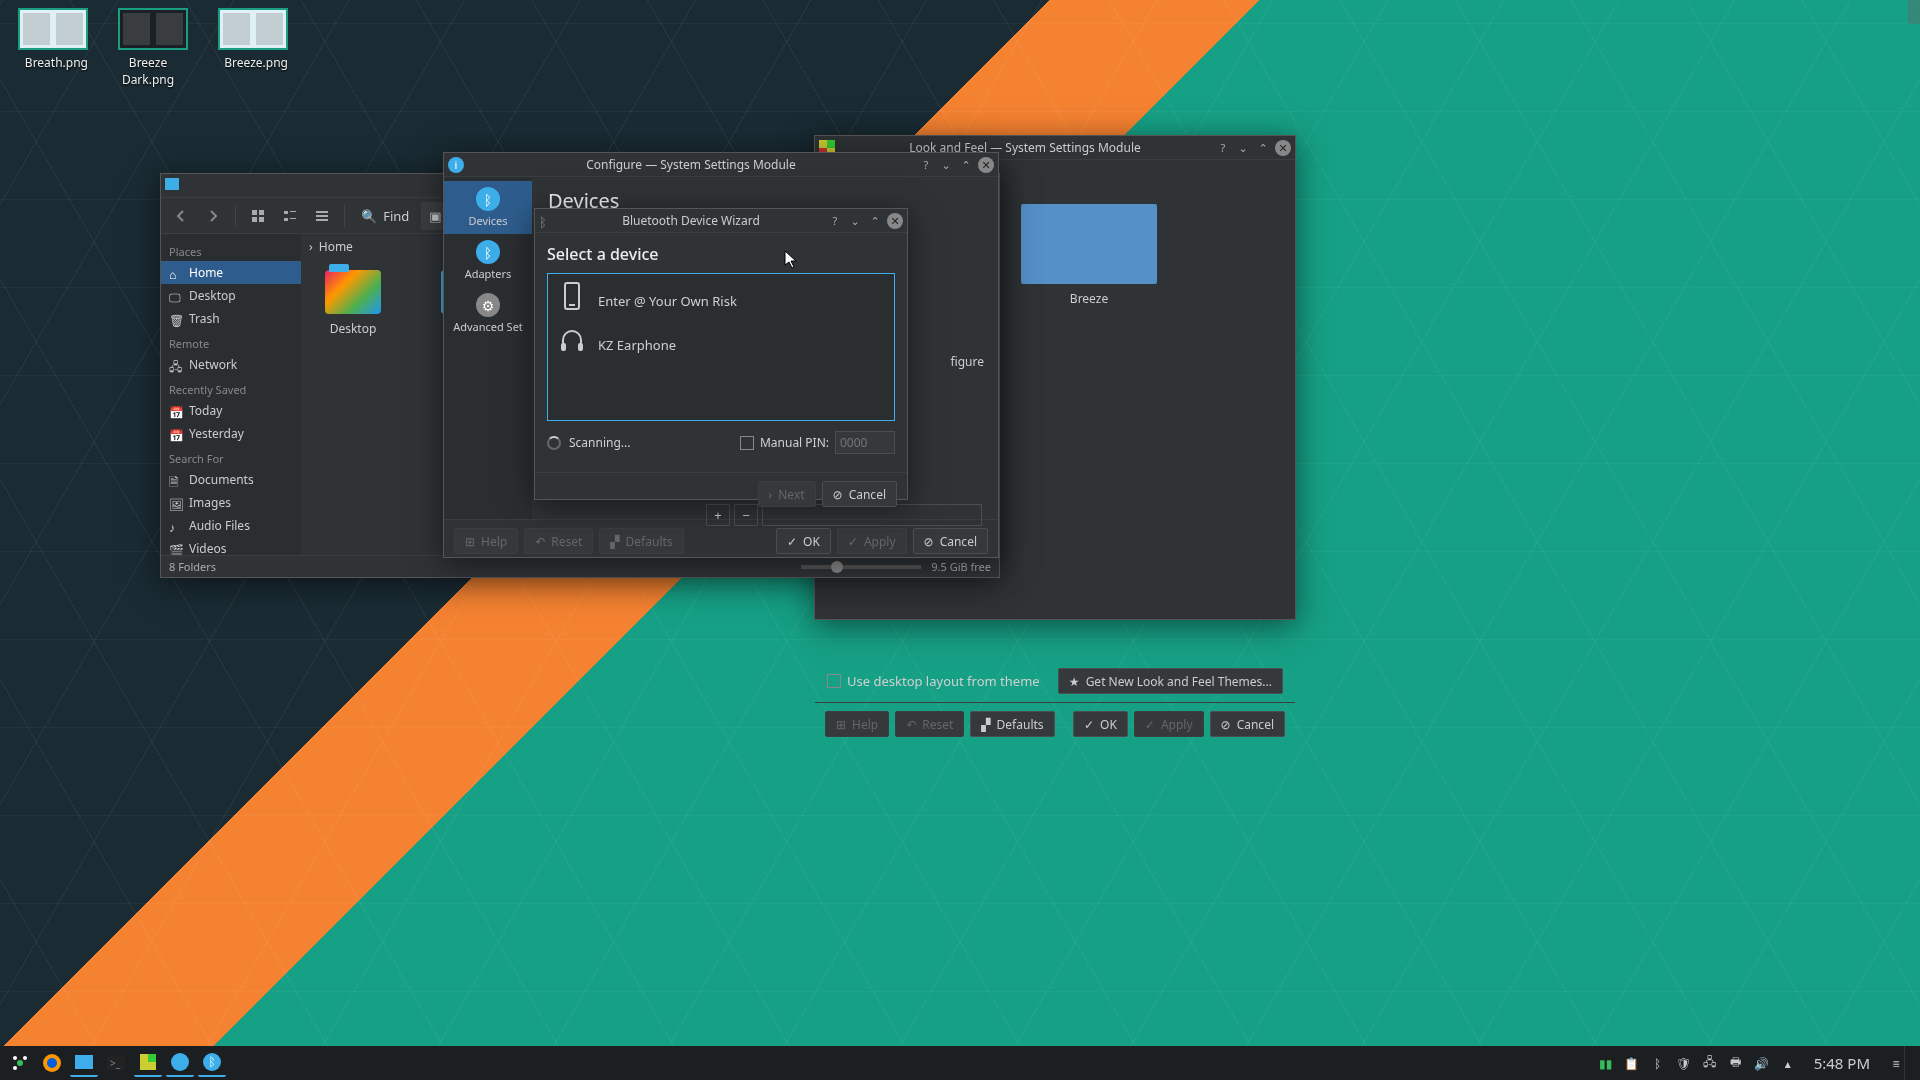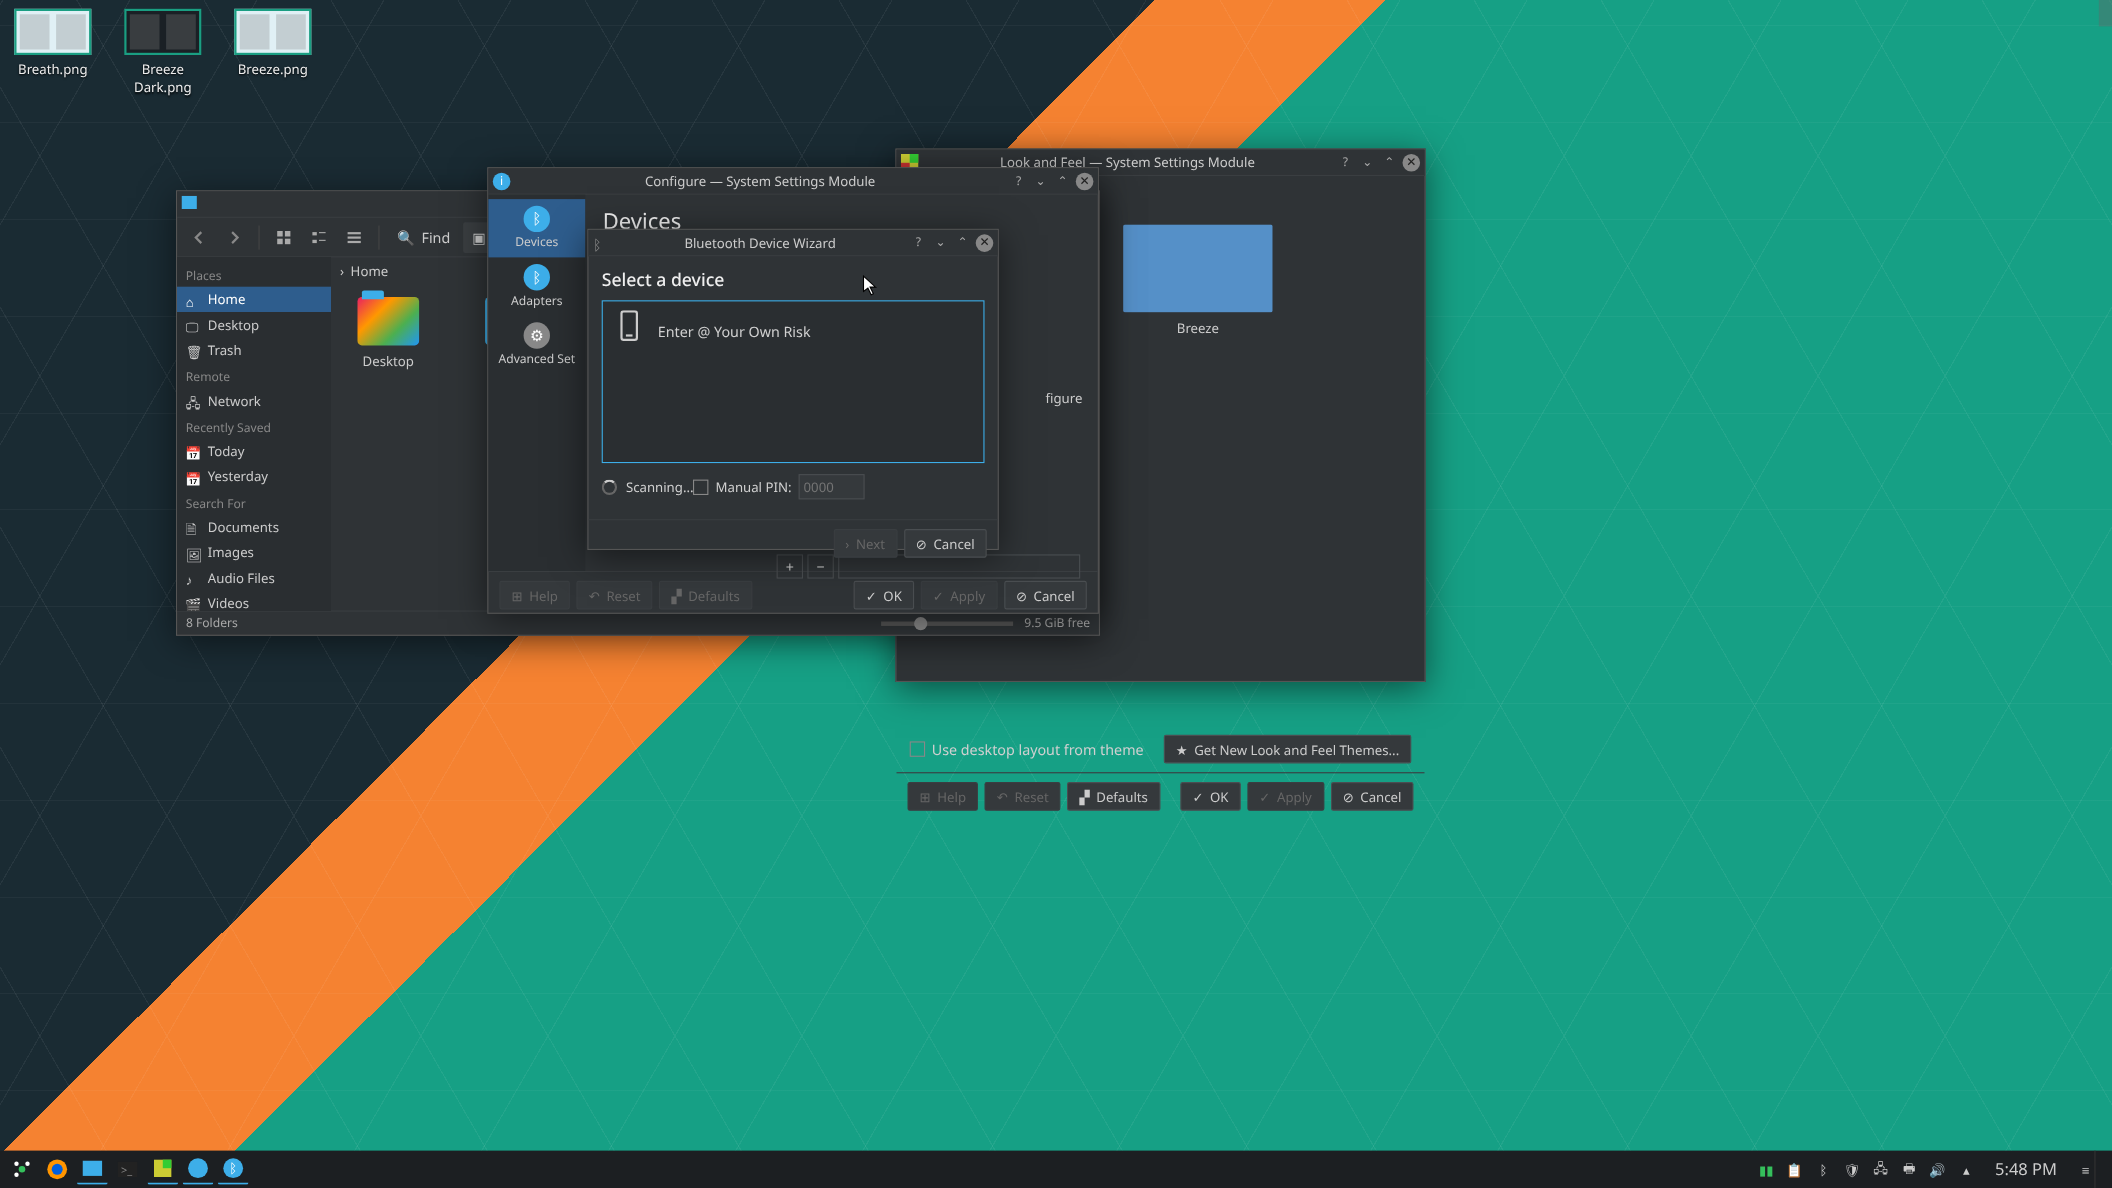--- a/index.html
+++ b/index.html
@@ -7,21 +7,21 @@
 .wallpaper { position: absolute; inset: 0;
   background: linear-gradient(135deg, #1a2b33 0%, #1a2b33 35%, #f58231 35%, #f58231 42%, #16a085 42%, #16a085 100%);
 }
 .wallpaper::after { content:""; position:absolute; inset:0;
   background-image: repeating-linear-gradient(60deg, rgba(255,255,255,0.06) 0 1px, transparent 1px 100px),
                     repeating-linear-gradient(-60deg, rgba(255,255,255,0.06) 0 1px, transparent 1px 100px),
                     repeating-linear-gradient(0deg, rgba(255,255,255,0.04) 0 1px, transparent 1px 88px);
 }
 
 .desktop-icons { position: absolute; top: 8px; left: 8px; display: flex; gap: 20px; }
-.desktop-icon { width: 80px; display: flex; flex-direction: column; align-items: center; gap: 4px; cursor: pointer; }
+.desktop-icon { width: 80px; display: flex; flex-direction: column; align-items: flex-end; gap: 4px; cursor: pointer; }
 .desktop-icon .thumb { width: 70px; height: 42px; border: 2px solid #1a9e82; background: #122; display:flex; }
 .desktop-icon .thumb.light { background: #e0f0f5; }
 .desktop-icon .thumb.dark { background: #1a2025; }
 .desktop-icon .thumb div { flex:1; margin:3px; background: rgba(128,128,128,0.3); }
 .desktop-icon span { color: #eee; font-size: 12px; text-align: center; text-shadow: 0 1px 2px #000; }
 
 .win { position: absolute; background: #2f3336; color: #d0d0d0; border: 1px solid #555; box-shadow: 0 6px 30px rgba(0,0,0,0.5); font-size: 13px; }
 .titlebar { height: 24px; display: flex; align-items: center; padding: 0 4px; background: #2f3336; border-bottom: 1px solid #3a3e41; }
 .titlebar .title { flex: 1; text-align: center; color: #ccc; font-size: 12px; }
 .titlebar .ti { width: 16px; height: 16px; margin-left: 4px; display:flex; align-items:center; justify-content:center; color:#aaa; cursor:pointer; font-size:11px; }
@@ -78,21 +78,21 @@
 .cfg .addrem { display:flex; gap:4px; margin-top: 112px;}
 .cfg .addrem .sq { width:24px; height:22px; border:1px solid #4a4e51; display:flex; align-items:center; justify-content:center; cursor:pointer; }
 .cfg .right-hint { position:absolute; right:14px; top:200px; color:#ccc; font-size:12px;}
 
 .btw { left: 534px; top: 208px; width: 374px; height: 292px; z-index: 50;}
 .btw .content { padding: 10px 12px; }
 .btw h2 { font-size:16px; font-weight:500; color:#eee; margin-bottom:8px;}
 .btw .devlist { border:1px solid #3daee9; height: 148px; background:#2a2e31; }
 .dev { display:flex; align-items:flex-end; gap:12px; padding:8px 10px; cursor:pointer;}
 .dev .dic { width:28px; height:28px; display:flex; align-items:center; justify-content:center; color:#ddd; }
-.btw .scanrow { display:flex; align-items:center; margin-top:10px; font-size:12px;}
+.btw .scanrow { display:flex; align-items:center; justify-content:space-between; margin-top:10px; font-size:12px;}
 .btw .scanrow .left { display:flex; align-items:center; gap:8px;}
 .spinner { width:14px; height:14px; border:2px solid #666; border-top-color:#ccc; border-radius:50%; animation:spin 1s linear infinite;}
 @keyframes spin { to { transform:rotate(360deg);} }
 .btw .pin { display:flex; align-items:center; gap:6px;}
 .btw .pin input { width:60px; background:#35393c; border:1px solid #4a4e51; color:#888; padding:2px 4px; font-size:12px;}
 .btw .btnrow { display:flex; justify-content:flex-end; gap:6px; padding:8px 10px; border-top:1px solid #3a3e41; margin-top:8px;}
 
 .cursor { position:absolute; left:784px; top:250px; width:14px; height:20px; z-index:200; pointer-events:none;}
 
 .taskbar { position:absolute; left:0; right:0; bottom:0; height:34px; background:#1c1f22; display:flex; align-items:center; padding:0 6px; z-index:300;}
@@ -408,20 +408,30 @@
     <div class="devlist">
       <div class="dev">
         <div class="dic">
             <svg width="20" height="28">
               <rect x="3" y="1" width="14" height="26" rx="2" fill="none" stroke="#ccc" stroke-width="2"></rect>
               <rect x="7" y="22" width="6" height="2" fill="#ccc"></rect>
             </svg>
           </div>
         <span>Enter @ Your Own Risk</span>
       </div>
+      <div class="dev">
+        <div class="dic">
+            <svg width="26" height="24">
+              <path d="M4 18 v-6 a9 9 0 0 1 18 0 v6" fill="none" stroke="#ccc" stroke-width="2"></path>
+              <rect x="2" y="15" width="5" height="8" rx="2" fill="#ccc"></rect>
+              <rect x="19" y="15" width="5" height="8" rx="2" fill="#ccc"></rect>
+            </svg>
+          </div>
+        <span>KZ Earphone</span>
+      </div>
     </div>
     <div class="scanrow">
       <div class="left">
         <div class="spinner"></div>
         <span>Scanning...</span>
       </div>
       <div class="pin">
         <label style="display:flex;align-items:center;gap:6px;">
           <span class="checkbox"></span>
           <span>Manual PIN:</span>

